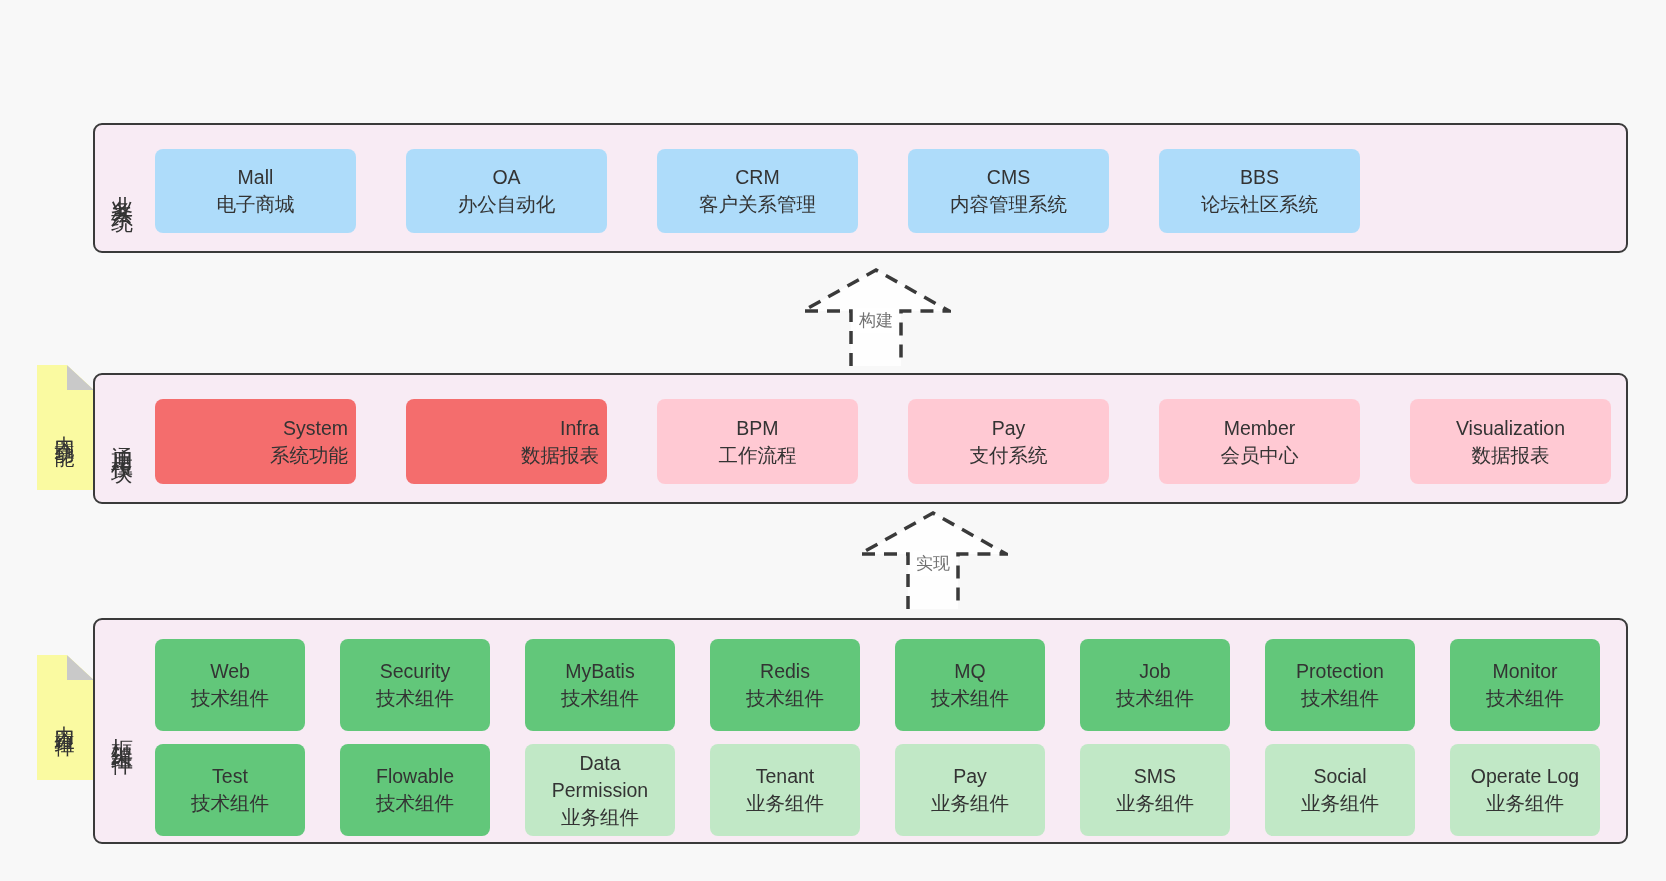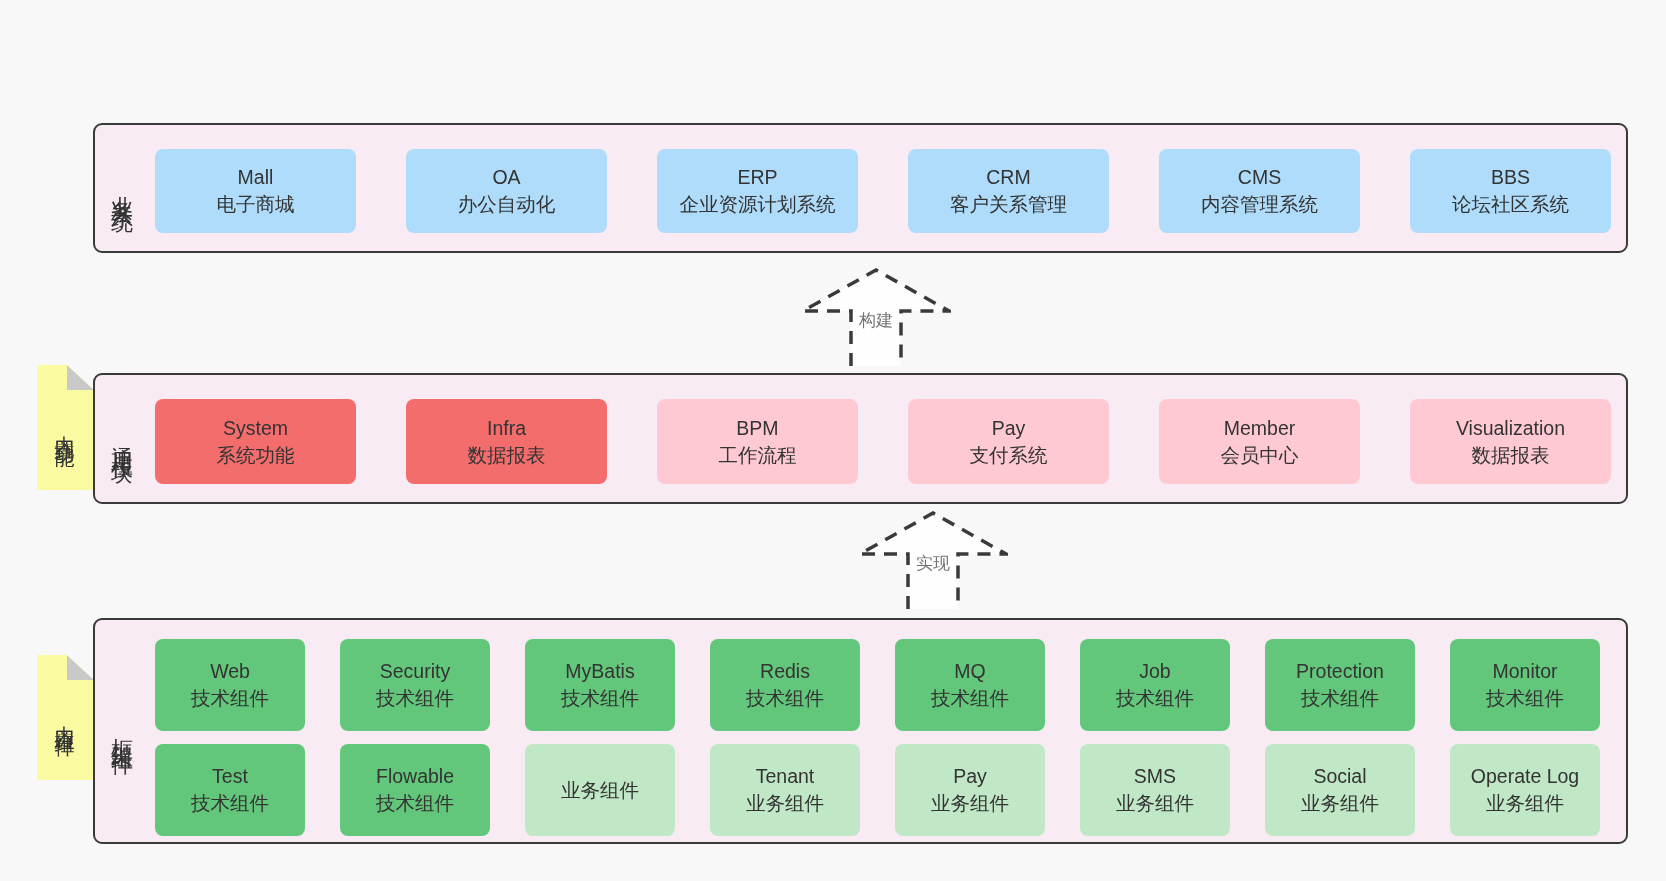--- a/index.html
+++ b/index.html
@@ -61,21 +61,21 @@
     font-size:19.5px;
     line-height:27px;
     padding:0 8px;
     color:#333;
   }
   .box-lg { width:201px; height:85px; }
   .box-sm { width:150px; height:92px; }
   .layer-top .box-lg { height:84px; }
 
   .v-blue       { background:#aedcfa; }
-  .v-red        { background:#f46d6d; }
+  .v-red        { background:#f46d6d;align-items:flex-end; }
   .v-pink       { background:#ffc9d3; }
   .v-green      { background:#62c77a; }
   .v-lightgreen { background:#c1e8c6; }
 
   
   .note {
     position:absolute;
     left:37px;
     width:57px;
     height:125px;
@@ -132,24 +132,20 @@
   <div class="row row-6">
     <div class="box box-lg v-blue">
       <div>Mall</div>
       <div>电子商城</div>
     </div>
     <div class="box box-lg v-blue">
       <div>OA</div>
       <div>办公自动化</div>
     </div>
     <div class="box box-lg v-blue">
-      <div>ERP</div>
-      <div>企业资源计划系统</div>
-    </div>
-    <div class="box box-lg v-blue">
       <div>CRM</div>
       <div>客户关系管理</div>
     </div>
     <div class="box box-lg v-blue">
       <div>CMS</div>
       <div>内容管理系统</div>
     </div>
     <div class="box box-lg v-blue">
       <div>BBS</div>
       <div>论坛社区系统</div>
@@ -254,20 +250,21 @@
   <div class="row row-8 row-b">
     <div class="box box-sm v-green">
       <div>Test</div>
       <div>技术组件</div>
     </div>
     <div class="box box-sm v-green">
       <div>Flowable</div>
       <div>技术组件</div>
     </div>
     <div class="box box-sm v-lightgreen">
+      <div>Data Permission</div>
       <div>业务组件</div>
     </div>
     <div class="box box-sm v-lightgreen">
       <div>Tenant</div>
       <div>业务组件</div>
     </div>
     <div class="box box-sm v-lightgreen">
       <div>Pay</div>
       <div>业务组件</div>
     </div>

